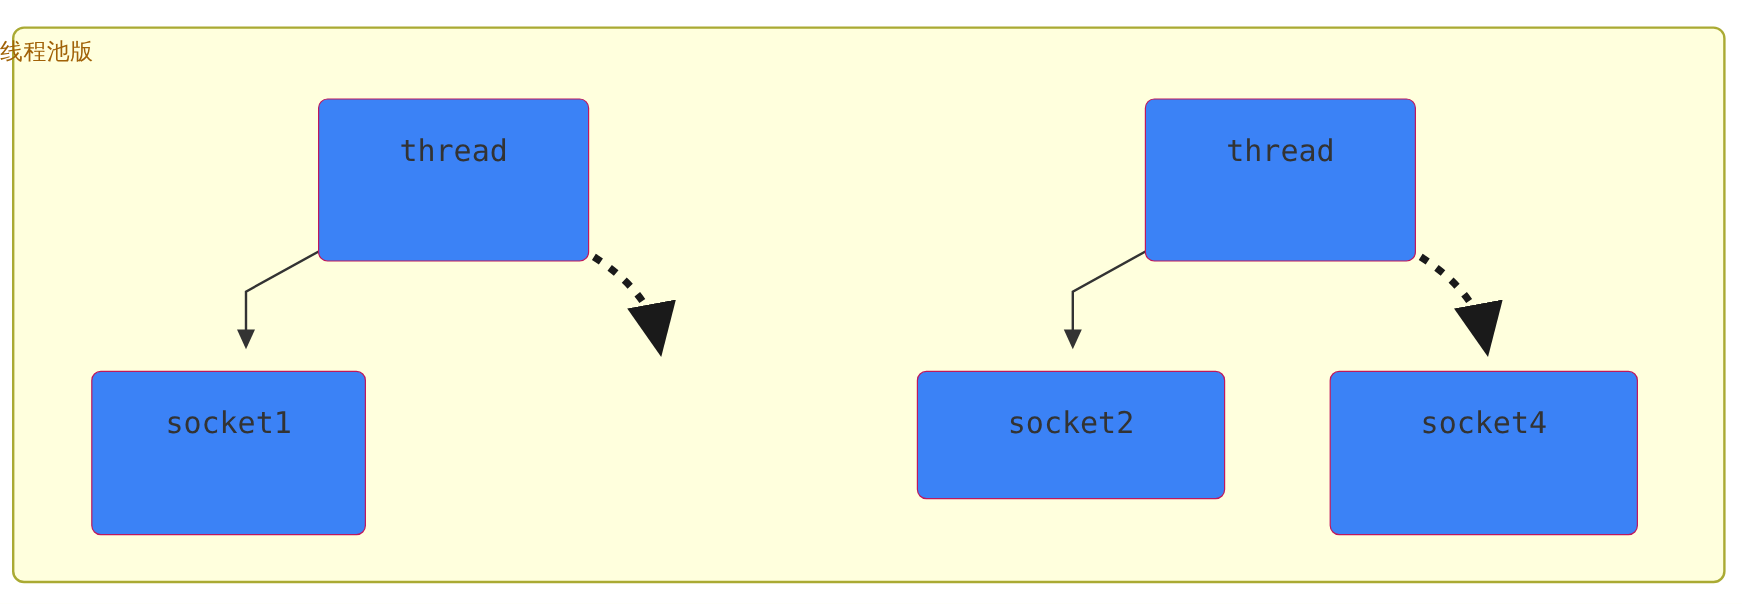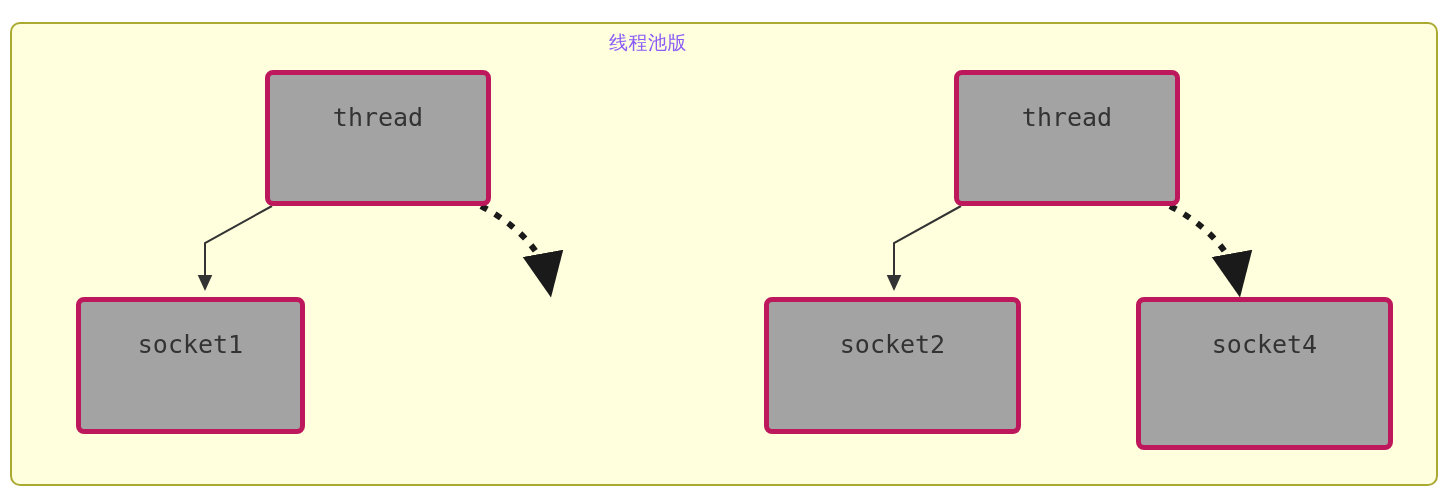--- a/index.html
+++ b/index.html
@@ -29,33 +29,33 @@
     box-sizing: border-box;
     background: #ffffdd;
     border: 2px solid #aaaa33;
     border-radius: 10px;
   }
   .frame-title {
     position: absolute;
     left: 0;
     top: 30px;
     width: 1296px;
-    text-align: center;
     font-family: "DejaVu Sans", sans-serif;
     font-size: 19px;
-    color: #8b5cf6;
+    color: #a16207;
     letter-spacing: 0.5px;
     white-space: nowrap;
   }
   .node {
     position: absolute;
     box-sizing: border-box;
-    background: #a3a3a3;
-    border: 5px solid #be185d;
+    background: #3b82f6;
+    border: 1px solid #be185d;
     border-radius: 8px;
+    margin-top: 12px;
   }
   .node-label {
     position: absolute;
     left: 0;
     right: 0;
     top: 28px;
     text-align: center;
     font-family: "DejaVu Sans Mono", monospace;
     font-size: 25px;
     color: #333333;
@@ -104,21 +104,21 @@
 
   <div class="node" style="left:954px; top:70px; width:226px; height:136px;">
     <div class="node-label">thread</div>
   </div>
 
   <div class="node" style="left:76px; top:297px; width:229px; height:137px;">
     <div class="node-label">socket1</div>
   </div>
 
 
-  <div class="node" style="left:764px; top:297px; width:257px; height:137px;">
+  <div class="node" style="left:764px; top:297px; width:257px; height:107px;">
     <div class="node-label">socket2</div>
   </div>
 
-  <div class="node" style="left:1136px; top:297px; width:257px; height:153px;">
+  <div class="node" style="left:1108px; top:297px; width:257px; height:137px;">
     <div class="node-label">socket4</div>
   </div>
 
 </div>
 
 </body></html>

